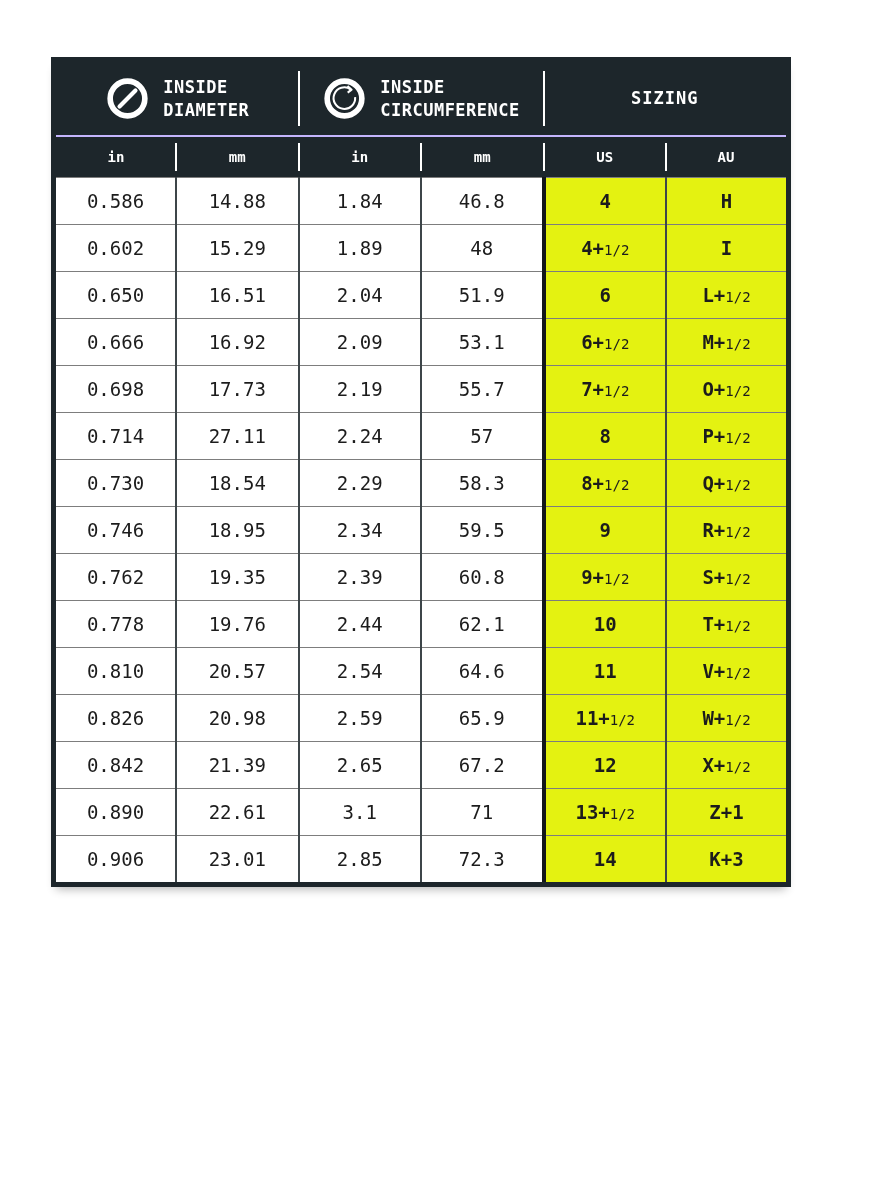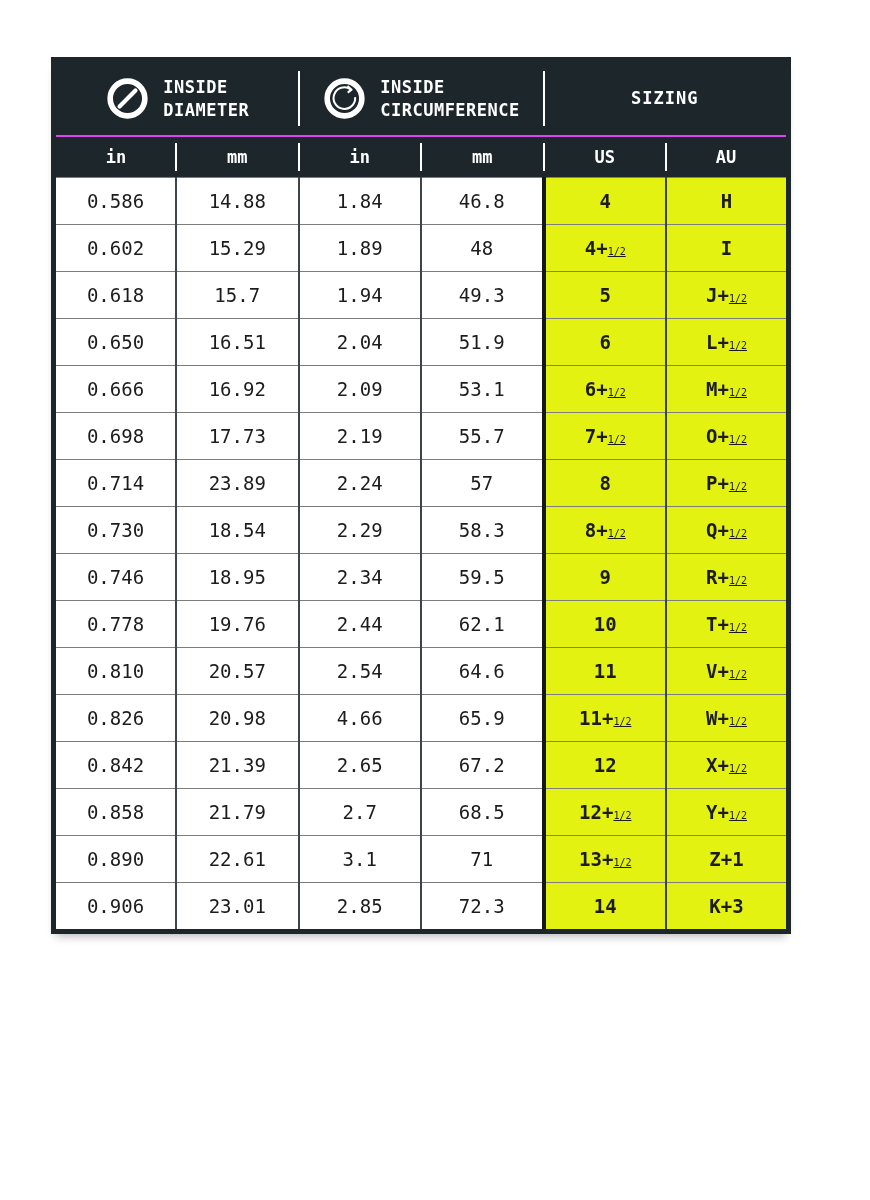--- a/index.html
+++ b/index.html
@@ -41,22 +41,22 @@
     align-items: center;
     justify-content: center;
     gap: 13px;
   }
   .g-label { text-align: left; line-height: 1.3; letter-spacing: 0.5px; }
   .g-label.single { text-align: center; letter-spacing: 1px; }
   .hicon { display: block; }
 
   .sub-row th {
     height: 40px;
-    font-size: 17px;
-    border-top: 2px solid #d946ef;
+    font-size: 14px;
+    border-top: 2px solid #c4b5fd;
     position: relative;
   }
   .sub-row th.sep::before {
     content: "";
     position: absolute;
     left: -1px; top: 6px; bottom: 6px;
     width: 2px;
     background: #ffffff;
   }
 
@@ -75,21 +75,21 @@
   tbody td:first-child { border-left: none; margin-top: 20px; }
   tbody td.us {
     border-left: 4px solid #14181a;
     background: var(--highlight-bg, #e4f211);
     font-weight: bold;
   }
   tbody td.au {
     background: var(--highlight-bg, #e4f211);
     font-weight: bold;
   }
-  .frac { font-size: 10px; font-weight: normal; text-decoration: underline; }
+  .frac { font-size: 14px; font-weight: normal; }
 </style>
 </head>
 <body>
 
 <div class="chart-wrap">
   <table>
     <colgroup>
       <col>
         <col>
         <col>
@@ -154,28 +154,20 @@
   </tr>
         <tr>
     <td><span class="main">0.602</span></td>
     <td><span class="main">15.29</span></td>
     <td><span class="main">1.89</span></td>
     <td><span class="main">48</span></td>
     <td class="us"><span class="main">4+</span><span class="frac">1/2</span></td>
     <td class="au"><span class="main">I</span><span class="frac"></span></td>
   </tr>
         <tr>
-    <td><span class="main">0.618</span></td>
-    <td><span class="main">15.7</span></td>
-    <td><span class="main">1.94</span></td>
-    <td><span class="main">49.3</span></td>
-    <td class="us"><span class="main">5</span><span class="frac"></span></td>
-    <td class="au"><span class="main">J+</span><span class="frac">1/2</span></td>
-  </tr>
-        <tr>
     <td><span class="main">0.650</span></td>
     <td><span class="main">16.51</span></td>
     <td><span class="main">2.04</span></td>
     <td><span class="main">51.9</span></td>
     <td class="us"><span class="main">6</span><span class="frac"></span></td>
     <td class="au"><span class="main">L+</span><span class="frac">1/2</span></td>
   </tr>
         <tr>
     <td><span class="main">0.666</span></td>
     <td><span class="main">16.92</span></td>
@@ -187,21 +179,21 @@
         <tr>
     <td><span class="main">0.698</span></td>
     <td><span class="main">17.73</span></td>
     <td><span class="main">2.19</span></td>
     <td><span class="main">55.7</span></td>
     <td class="us"><span class="main">7+</span><span class="frac">1/2</span></td>
     <td class="au"><span class="main">O+</span><span class="frac">1/2</span></td>
   </tr>
         <tr>
     <td><span class="main">0.714</span></td>
-    <td><span class="main">23.89</span></td>
+    <td><span class="main">27.11</span></td>
     <td><span class="main">2.24</span></td>
     <td><span class="main">57</span></td>
     <td class="us"><span class="main">8</span><span class="frac"></span></td>
     <td class="au"><span class="main">P+</span><span class="frac">1/2</span></td>
   </tr>
         <tr>
     <td><span class="main">0.730</span></td>
     <td><span class="main">18.54</span></td>
     <td><span class="main">2.29</span></td>
     <td><span class="main">58.3</span></td>
@@ -210,60 +202,60 @@
   </tr>
         <tr>
     <td><span class="main">0.746</span></td>
     <td><span class="main">18.95</span></td>
     <td><span class="main">2.34</span></td>
     <td><span class="main">59.5</span></td>
     <td class="us"><span class="main">9</span><span class="frac"></span></td>
     <td class="au"><span class="main">R+</span><span class="frac">1/2</span></td>
   </tr>
         <tr>
+    <td><span class="main">0.762</span></td>
+    <td><span class="main">19.35</span></td>
+    <td><span class="main">2.39</span></td>
+    <td><span class="main">60.8</span></td>
+    <td class="us"><span class="main">9+</span><span class="frac">1/2</span></td>
+    <td class="au"><span class="main">S+</span><span class="frac">1/2</span></td>
+  </tr>
+        <tr>
     <td><span class="main">0.778</span></td>
     <td><span class="main">19.76</span></td>
     <td><span class="main">2.44</span></td>
     <td><span class="main">62.1</span></td>
     <td class="us"><span class="main">10</span><span class="frac"></span></td>
     <td class="au"><span class="main">T+</span><span class="frac">1/2</span></td>
   </tr>
         <tr>
     <td><span class="main">0.810</span></td>
     <td><span class="main">20.57</span></td>
     <td><span class="main">2.54</span></td>
     <td><span class="main">64.6</span></td>
     <td class="us"><span class="main">11</span><span class="frac"></span></td>
     <td class="au"><span class="main">V+</span><span class="frac">1/2</span></td>
   </tr>
         <tr>
     <td><span class="main">0.826</span></td>
     <td><span class="main">20.98</span></td>
-    <td><span class="main">4.66</span></td>
+    <td><span class="main">2.59</span></td>
     <td><span class="main">65.9</span></td>
     <td class="us"><span class="main">11+</span><span class="frac">1/2</span></td>
     <td class="au"><span class="main">W+</span><span class="frac">1/2</span></td>
   </tr>
         <tr>
     <td><span class="main">0.842</span></td>
     <td><span class="main">21.39</span></td>
     <td><span class="main">2.65</span></td>
     <td><span class="main">67.2</span></td>
     <td class="us"><span class="main">12</span><span class="frac"></span></td>
     <td class="au"><span class="main">X+</span><span class="frac">1/2</span></td>
   </tr>
         <tr>
-    <td><span class="main">0.858</span></td>
-    <td><span class="main">21.79</span></td>
-    <td><span class="main">2.7</span></td>
-    <td><span class="main">68.5</span></td>
-    <td class="us"><span class="main">12+</span><span class="frac">1/2</span></td>
-    <td class="au"><span class="main">Y+</span><span class="frac">1/2</span></td>
-  </tr>
-        <tr>
     <td><span class="main">0.890</span></td>
     <td><span class="main">22.61</span></td>
     <td><span class="main">3.1</span></td>
     <td><span class="main">71</span></td>
     <td class="us"><span class="main">13+</span><span class="frac">1/2</span></td>
     <td class="au"><span class="main">Z+1</span><span class="frac"></span></td>
   </tr>
         <tr>
     <td><span class="main">0.906</span></td>
     <td><span class="main">23.01</span></td>

